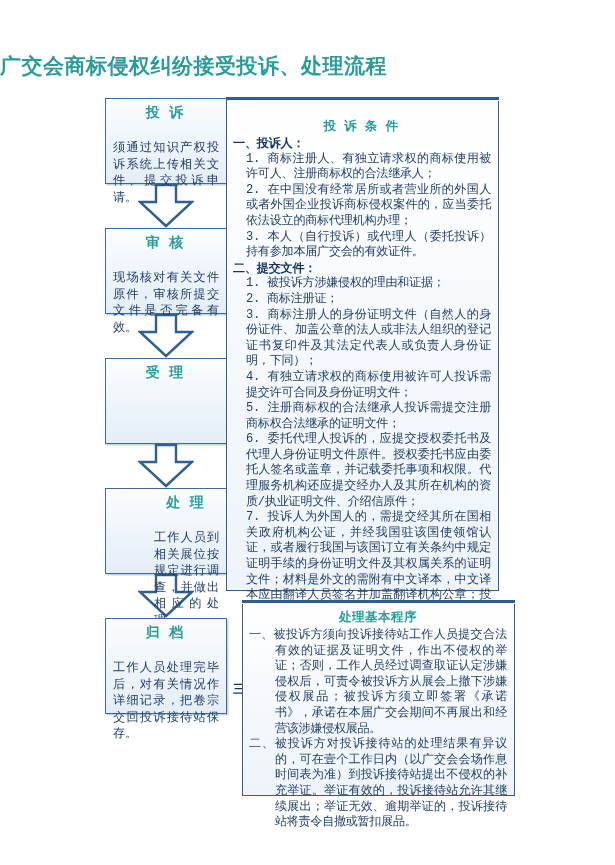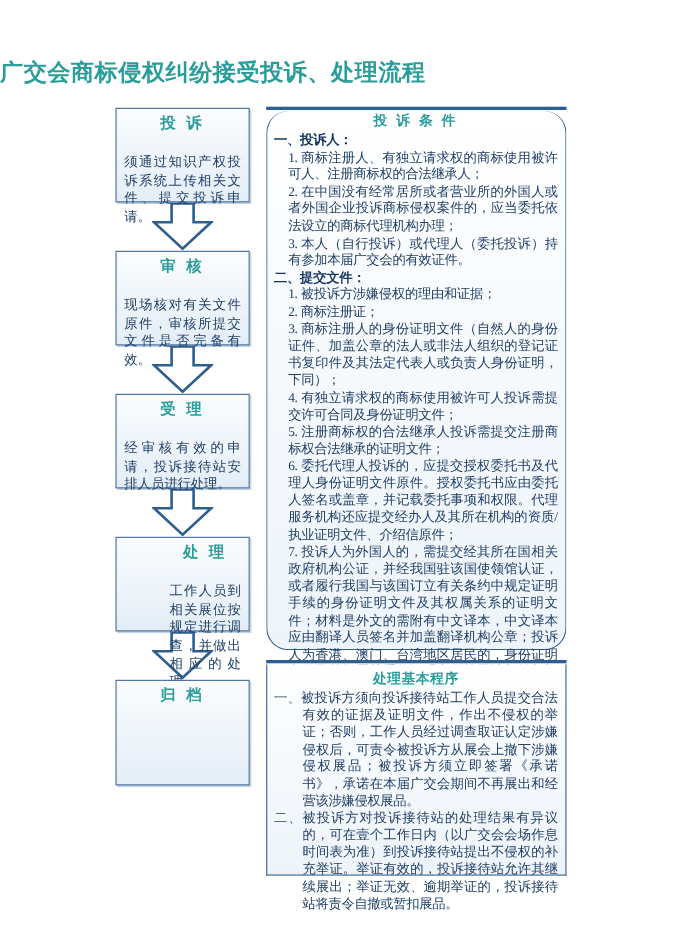--- a/index.html
+++ b/index.html
@@ -91,26 +91,25 @@
   .panel::before {
     content: "";
     position: absolute;
     left: -1.2px; right: -1.2px;
     top: -4.5px;
     height: 3.6px;
     background: #2f5f8f;
   }
 
   #panel-conditions {
-    left: 242px;
+    left: 226px;
     top: 101px;
     width: 273px;
     height: 490px;
-    padding: 0 7px 4px 6px;
-    border-radius: 20px;
+    padding: 16px 7px 4px 6px;
   }
   #panel-procedure {
     left: 242px;
     top: 604px;
     width: 273px;
     height: 192px;
     padding: 4px 7px 4px 6px;
   }
 
   .panel-title {
@@ -146,20 +145,21 @@
     text-align: justify;
     text-justify: inter-ideograph;
   }
   .item {
     display: block;
     padding-left: 13px;
     text-indent: 0px;
     text-align: justify;
     text-justify: inter-ideograph;
     letter-spacing: -0.25px;
+    font-family: Liberation Mono, monospace;
   }
   .item-proc {
     display: block;
     padding-left: 26px;
     text-indent: -26px;
     text-align: justify;
     text-justify: inter-ideograph;
     letter-spacing: -0.3px;
   }
 </style>
@@ -189,21 +189,20 @@
     </div>
 
     <div class="arrow" style="height:44px;">
       <svg width="56" height="44" viewBox="0 0 56 44">
         <polygon points="18,1 38,1 38,18 54,18 28,42 2,18 18,18" fill="none" stroke="#2f5f8f" stroke-width="2.4" stroke-linejoin="miter"></polygon>
       </svg>
     </div>
 
     <div class="flow-box" style="height:86px;">
       <div class="box-title">受 理</div>
-      <div class="box-body">经审核有效的申请，投诉接待站安排人员进行处理。</div>
     </div>
 
     <div class="arrow" style="height:44px;">
       <svg width="56" height="44" viewBox="0 0 56 44">
         <polygon points="18,1 38,1 38,18 54,18 28,42 2,18 18,18" fill="none" stroke="#2f5f8f" stroke-width="2.4" stroke-linejoin="miter"></polygon>
       </svg>
     </div>
 
     <div class="flow-box" style="height:86px;padding-left:48px;">
       <div class="box-title">处 理</div>
@@ -211,20 +210,21 @@
     </div>
 
     <div class="arrow" style="height:44px;">
       <svg width="56" height="44" viewBox="0 0 56 44">
         <polygon points="18,1 38,1 38,18 54,18 28,42 2,18 18,18" fill="none" stroke="#2f5f8f" stroke-width="2.4" stroke-linejoin="miter"></polygon>
       </svg>
     </div>
 
     <div class="flow-box" style="height:96px;">
       <div class="box-title">归 档</div>
+      <div class="box-body">工作人员处理完毕后，对有关情况作详细记录，把卷宗交回投诉接待站保存。</div>
     </div>
 
   </div>
 
   <div class="panel" id="panel-conditions">
     <div class="panel-title">投 诉 条 件</div>
     <div class="sec">
       <span class="sec-head">一、投诉人：</span>
       <span class="item">1. 商标注册人、有独立请求权的商标使用被许可人、注册商标权的合法继承人；</span>
       <span class="item">2. 在中国没有经常居所或者营业所的外国人或者外国企业投诉商标侵权案件的，应当委托依法设立的商标代理机构办理；</span>

